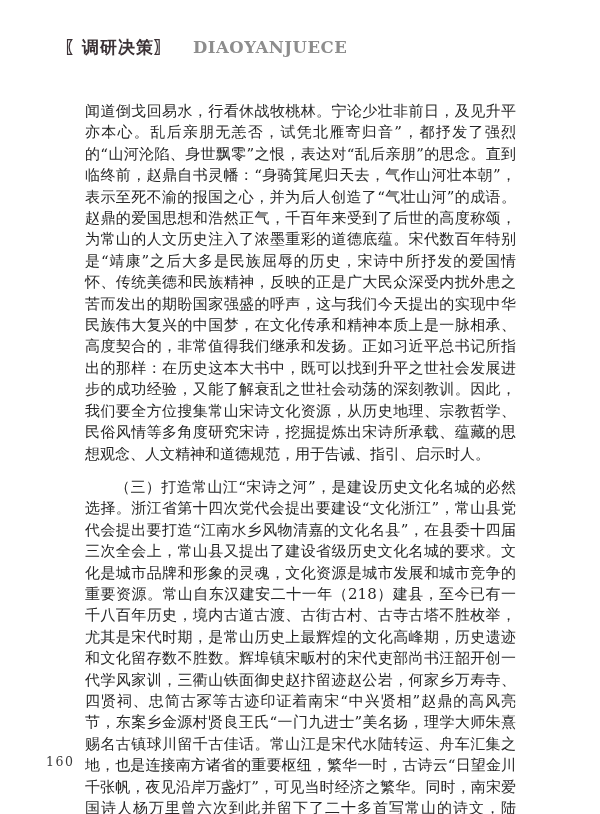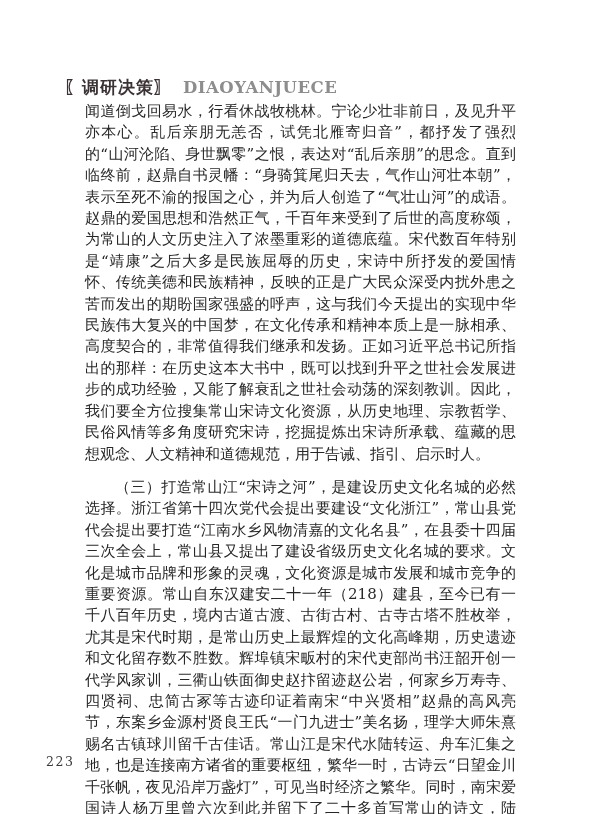--- a/index.html
+++ b/index.html
@@ -15,26 +15,26 @@
     width: 600px; height: 814px;
     background: #ffffff;
   }
   .masthead {
     position: absolute; left: 64px; top: 36px;
     white-space: nowrap;
     display: flex; align-items: baseline;
   }
   .masthead-cn {
     font-size: 17px; font-weight: bold;
-    color: #3b3236; letter-spacing: 1px; margin-top: 40px;
+    color: #3b3236; letter-spacing: 1px;
   }
   .masthead-en {
     font-size: 16.5px; font-weight: bold;
     color: #8d8d8d; letter-spacing: 0.5px;
-    margin-left: 11px;
+    margin-left: 21px;
   }
   .body-text {
     position: absolute; left: 85px; top: 89px;
     width: 431px;
     font-size: 15px; line-height: 21.4px;
     color: #272727;
     text-align: justify;
     text-justify: inter-ideograph;
   }
   .para { text-align: justify; text-justify: inter-ideograph; margin-top: 12px; }
@@ -53,16 +53,16 @@
     <span class="masthead-cn">〖调研决策〗</span>
     <span class="masthead-en">DIAOYANJUECE</span>
   </header>
 
   <main class="body-text">
     <p class="para">闻道倒戈回易水，行看休战牧桃林。宁论少壮非前日，及见升平亦本心。乱后亲朋无恙否，试凭北雁寄归音”，都抒发了强烈的“山河沦陷、身世飘零”之恨，表达对“乱后亲朋”的思念。直到临终前，赵鼎自书灵幡：“身骑箕尾归天去，气作山河壮本朝”，表示至死不渝的报国之心，并为后人创造了“气壮山河”的成语。赵鼎的爱国思想和浩然正气，千百年来受到了后世的高度称颂，为常山的人文历史注入了浓墨重彩的道德底蕴。宋代数百年特别是“靖康”之后大多是民族屈辱的历史，宋诗中所抒发的爱国情怀、传统美德和民族精神，反映的正是广大民众深受内扰外患之苦而发出的期盼国家强盛的呼声，这与我们今天提出的实现中华民族伟大复兴的中国梦，在文化传承和精神本质上是一脉相承、高度契合的，非常值得我们继承和发扬。正如习近平总书记所指出的那样：在历史这本大书中，既可以找到升平之世社会发展进步的成功经验，又能了解衰乱之世社会动荡的深刻教训。因此，我们要全方位搜集常山宋诗文化资源，从历史地理、宗教哲学、民俗风情等多角度研究宋诗，挖掘提炼出宋诗所承载、蕴藏的思想观念、人文精神和道德规范，用于告诫、指引、启示时人。</p>
     <p class="para indent">（三）打造常山江“宋诗之河”，是建设历史文化名城的必然选择。浙江省第十四次党代会提出要建设“文化浙江”，常山县党代会提出要打造“江南水乡风物清嘉的文化名县”，在县委十四届三次全会上，常山县又提出了建设省级历史文化名城的要求。文化是城市品牌和形象的灵魂，文化资源是城市发展和城市竞争的重要资源。常山自东汉建安二十一年（218）建县，至今已有一千八百年历史，境内古道古渡、古街古村、古寺古塔不胜枚举，尤其是宋代时期，是常山历史上最辉煌的文化高峰期，历史遗迹和文化留存数不胜数。辉埠镇宋畈村的宋代吏部尚书汪韶开创一代学风家训，三衢山铁面御史赵抃留迹赵公岩，何家乡万寿寺、四贤祠、忠简古冢等古迹印证着南宋“中兴贤相”赵鼎的高风亮节，东案乡金源村贤良王氏“一门九进士”美名扬，理学大师朱熹赐名古镇球川留千古佳话。常山江是宋代水陆转运、舟车汇集之地，也是连接南方诸省的重要枢纽，繁华一时，古诗云“日望金川千张帆，夜见沿岸万盏灯”，可见当时经济之繁华。同时，南宋爱国诗人杨万里曾六次到此并留下了二十多首写常山的诗文，陆游、范成大、辛</p>
   </main>
 
   <footer>
-    <span class="page-number">223</span>
+    <span class="page-number">160</span>
   </footer>
 
 </div>
 
 </body></html>

